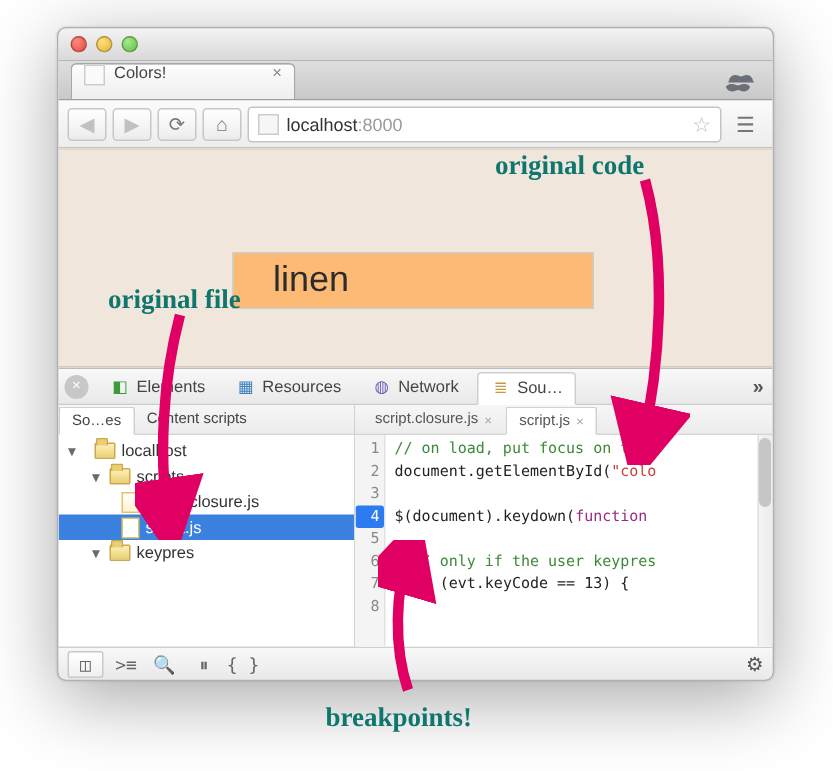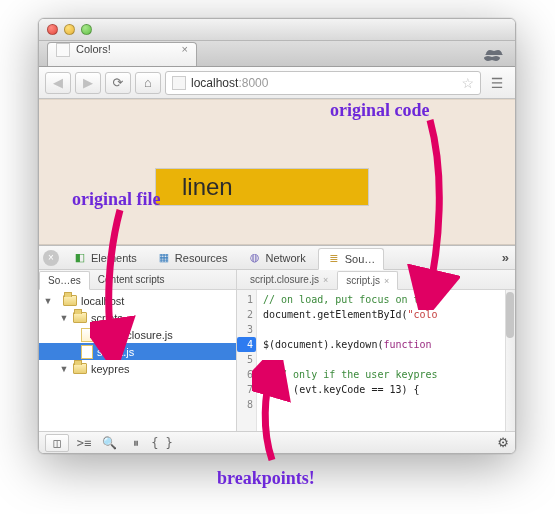--- a/index.html
+++ b/index.html
@@ -77,22 +77,22 @@
   .wrench{width:24px;color:#777;display:flex;align-items:center;justify-content:center;font-size:14px;}
   
   .viewport{
     flex:0 0 146px;
     background:#f1e6db;
     border-top:1px solid #e2d6c8; border-bottom:1px solid #d5cbc0;
     position:relative;
   }
   .linen-box{
     position:absolute; left:116px; top:68px;
-    width:214px; height:38px;
-    background:#eab308; border:1px solid #ccc;
+    width:241px; height:38px;
+    background:#fdba74; border:1px solid #ccc;
     display:flex; align-items:center;
     font-size:24px; color:#2c2c2c; padding-left:26px;
     font-family: "Helvetica Neue", Arial, sans-serif;
   }
   
   .devtools{
     flex:1; display:flex; flex-direction:column;
     border-top:1px solid #bcbcbc;
   }
   .dt-tabs{
@@ -148,21 +148,21 @@
   .dt-footer{
     height:22px;border-top:1px solid #cfcfcf;
     background:linear-gradient(#f8f8f8,#e9e9e9);
     display:flex;align-items:center;padding:0 6px;gap:4px;
   }
   .fbtn{width:22px;height:18px;display:flex;align-items:center;justify-content:center;color:#666;font-size:12px;font-family:Menlo,monospace;}
   .fbtn.box{border:1px solid #c9c9c9;border-radius:2px;background:linear-gradient(#fff,#efefef);width:24px;}
   .fgear{margin-left:auto;color:#555;font-size:13px;}
   
   
-  .anno{position:absolute;color:#6d28d9;font-weight:800;font-family:"Comic Sans MS","Marker Felt",cursive;font-size:18px;pointer-events:none;}
+  .anno{position:absolute;color:#0f766e;font-weight:800;font-family:"Comic Sans MS","Marker Felt",cursive;font-size:18px;pointer-events:none;}
   .arrow{position:absolute;pointer-events:none;}
 </style>
 </head>
 <body>
 
 <div class="window">
 
   <div class="titlebar">
     <div class="traffic">
       <span class="tl-close"></span>

